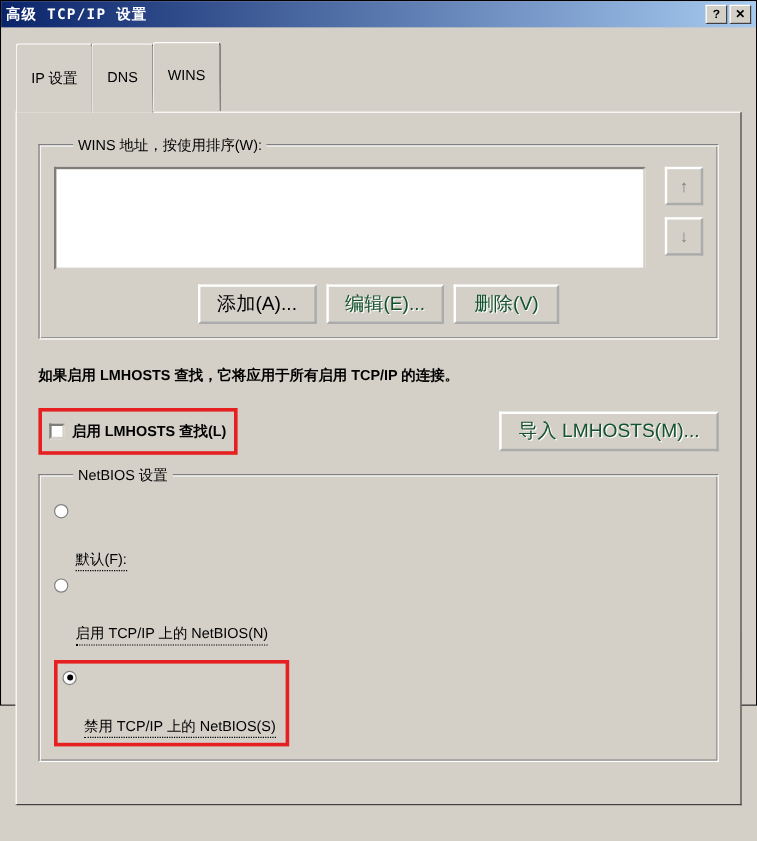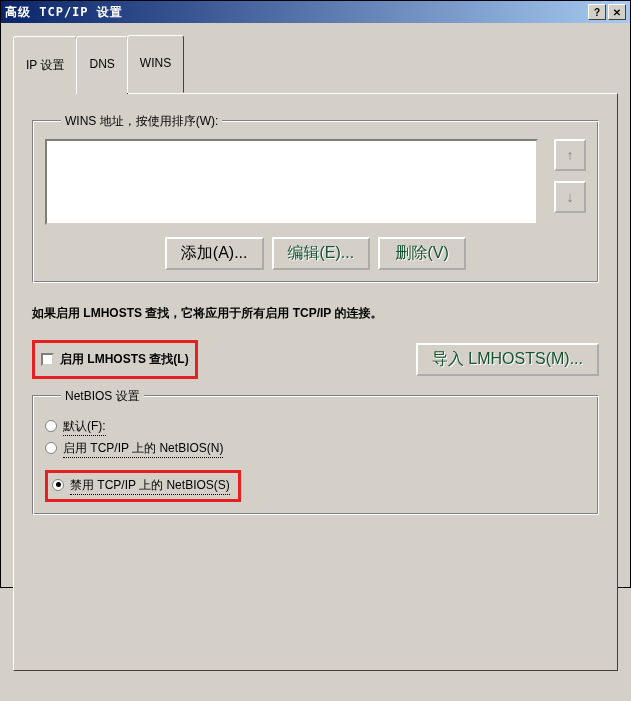--- a/index.html
+++ b/index.html
@@ -213,20 +213,21 @@
     }
     .lmhosts-row {
       display: flex;
       align-items: center;
       justify-content: space-between;
       margin-bottom: 16px;
     }
     .dotted-underline {
       border-bottom: 1px dotted #000;
       display: inline-block;
+      margin-top: 40px;
     }
     .bottom-buttons {
       position: absolute;
       bottom: 25px;
       right: 12px;
       display: flex;
       gap: 10px;
     }
     .bottom-buttons .btn {
       min-width: 100px;

